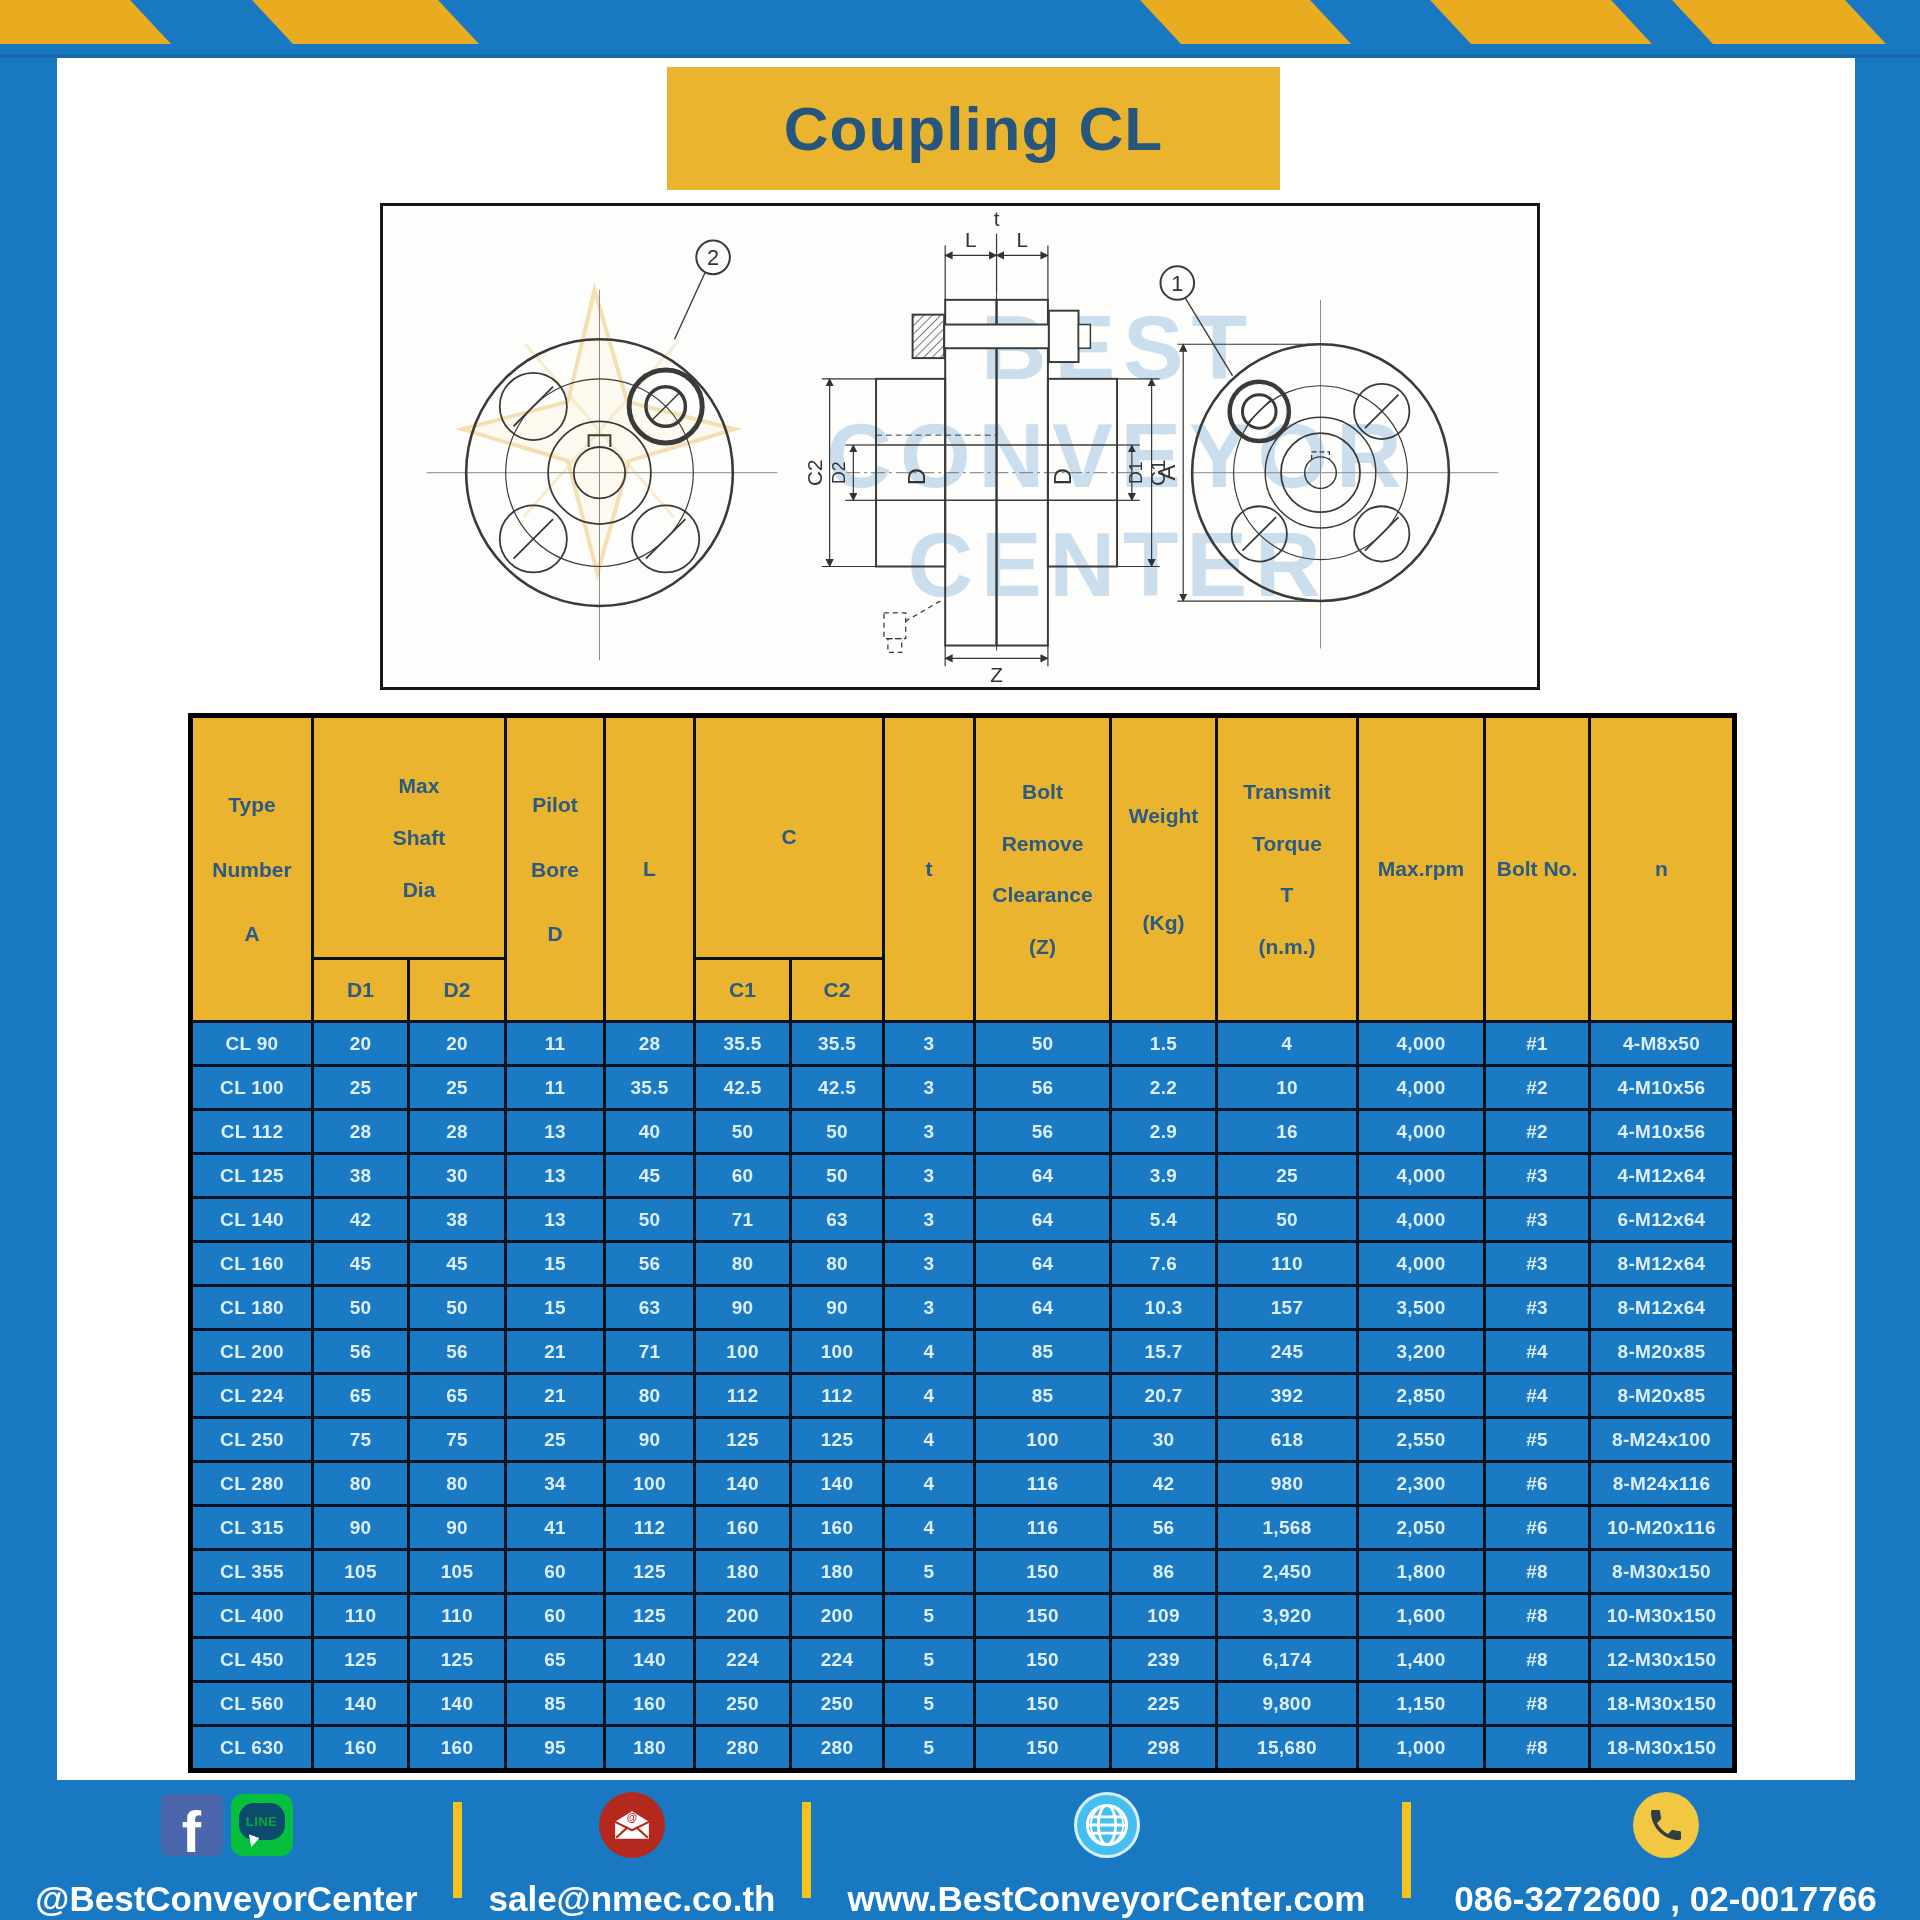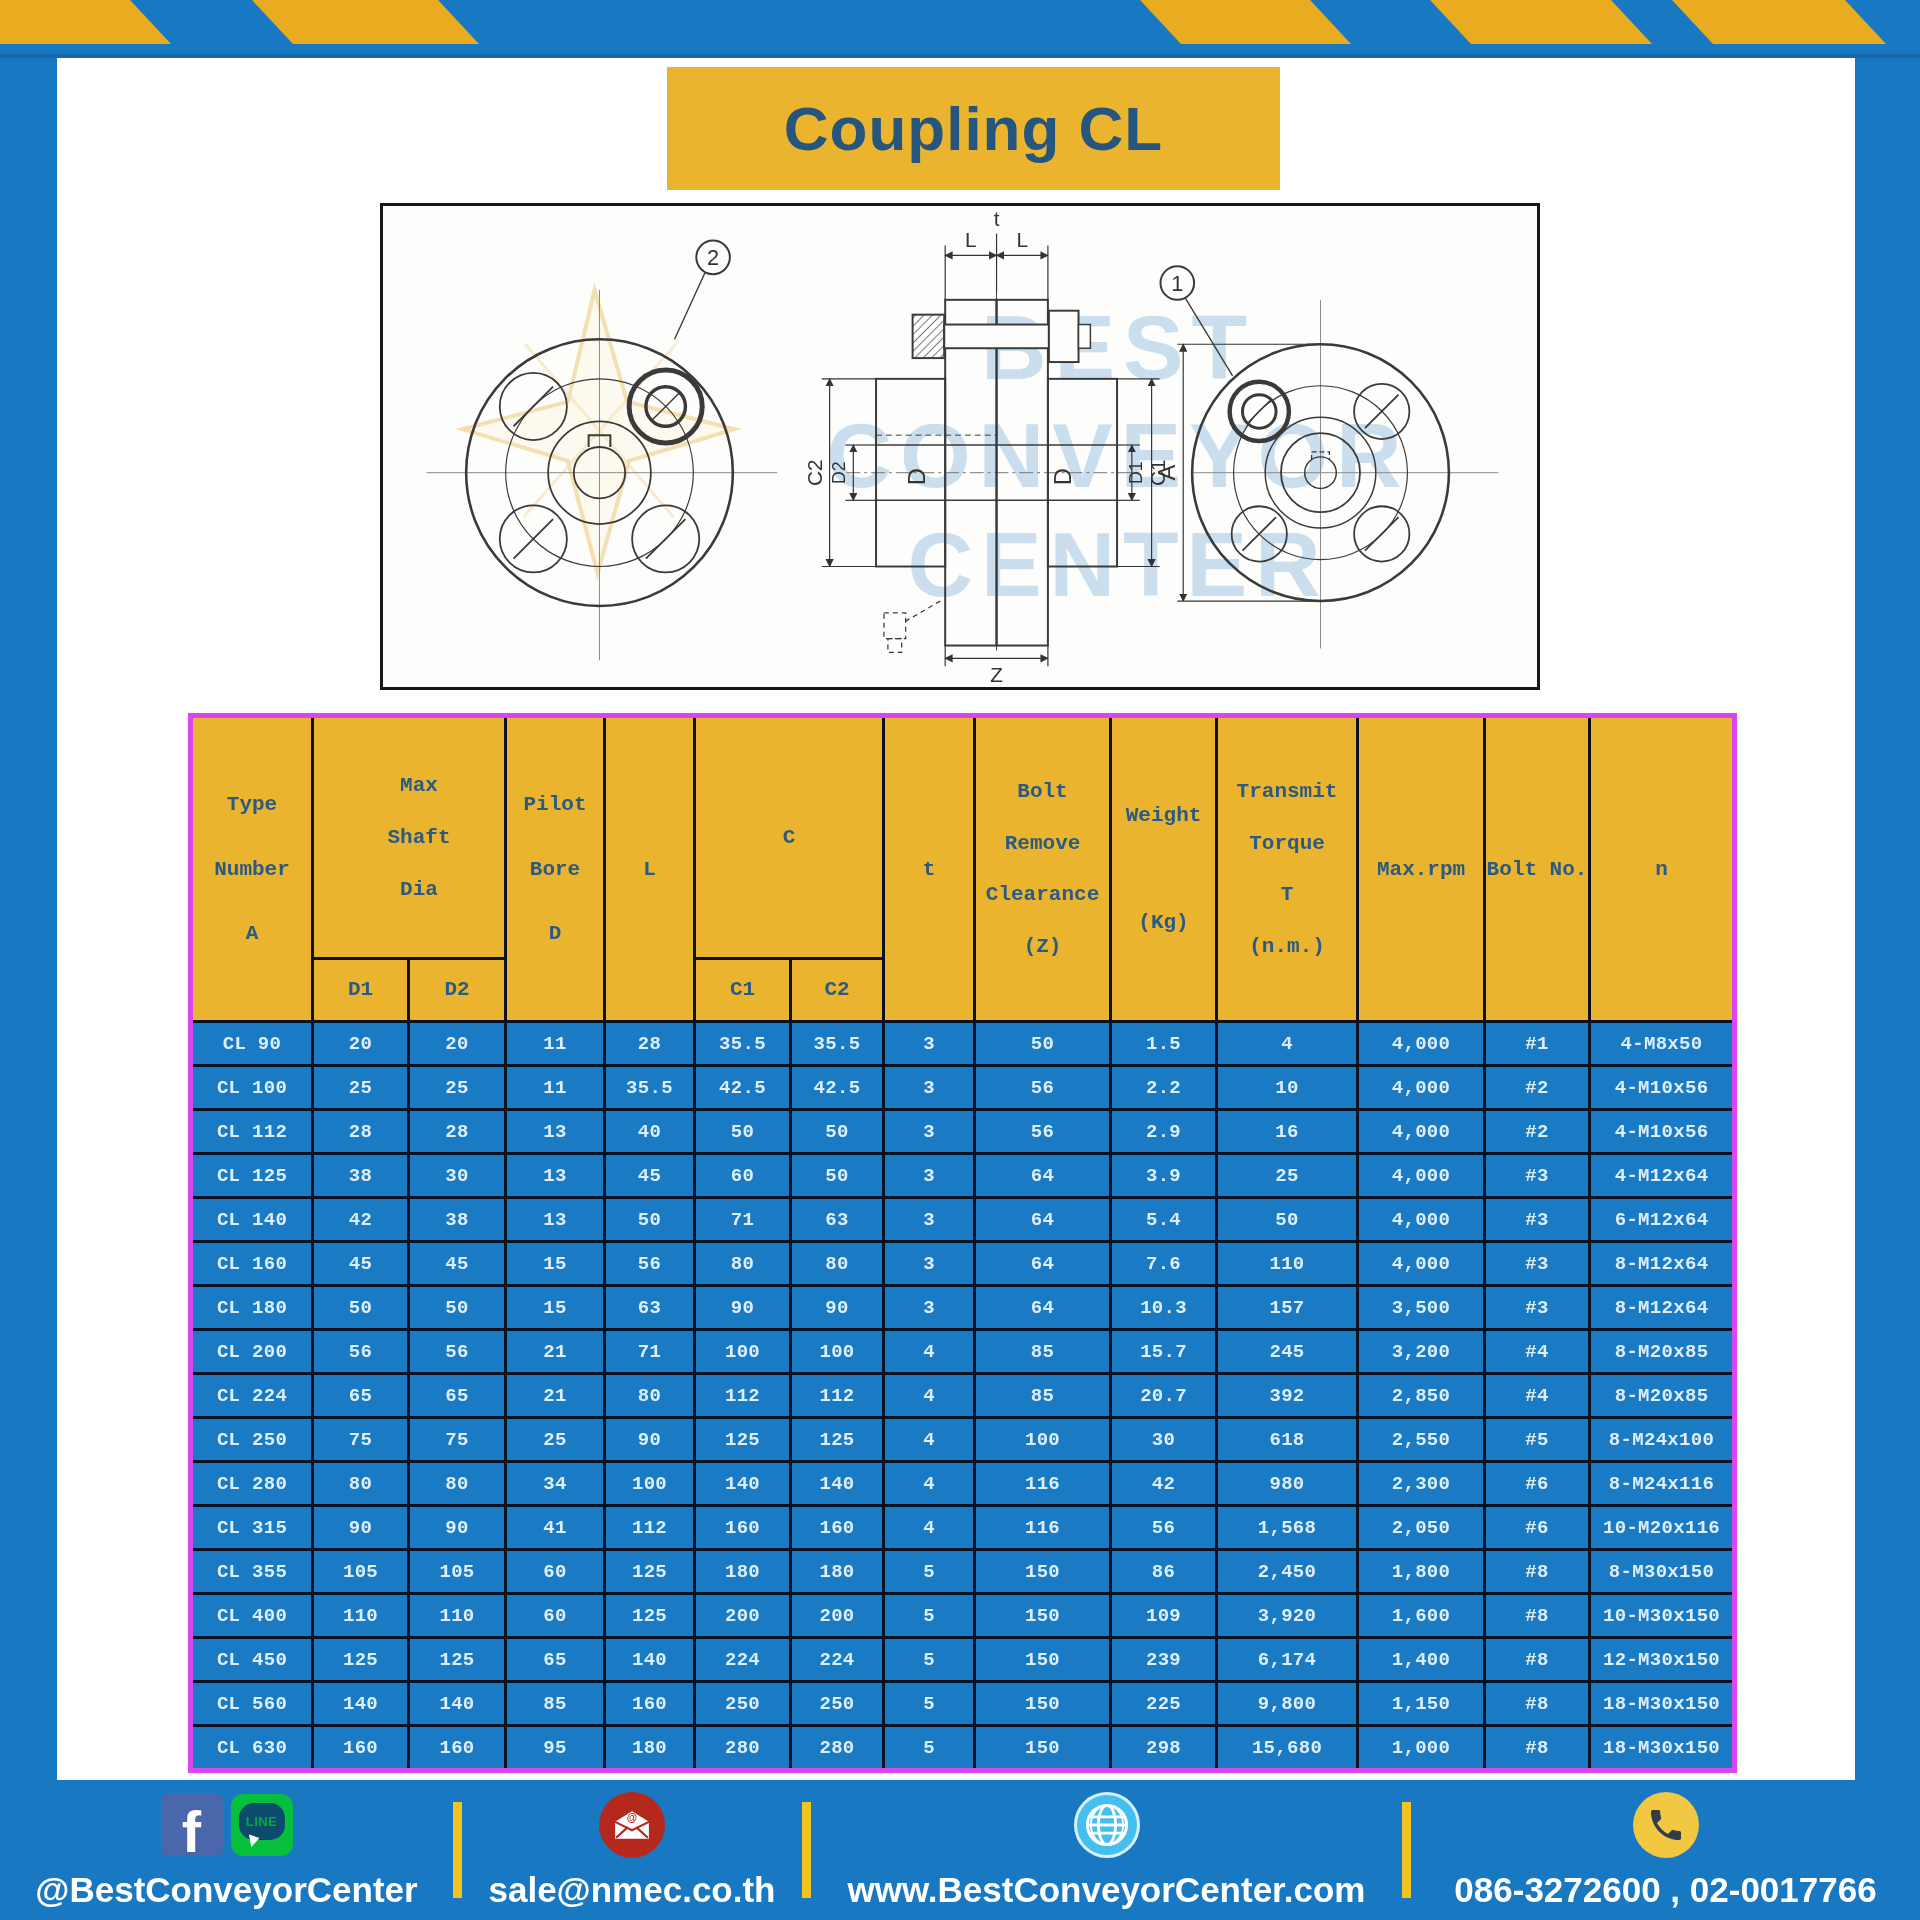--- a/index.html
+++ b/index.html
@@ -16,34 +16,34 @@
   
   .title-box{position:absolute;left:667px;top:67px;width:613px;height:123px;background:#eab42f;display:flex;align-items:center;justify-content:center;}
   .title-box h1{margin:0;font-size:62px;font-weight:bold;color:#26567d;letter-spacing:1px;}
 
   
   .drawing-panel{position:absolute;left:380px;top:203px;width:1160px;height:487px;background:#fdfdfb;border:3px solid #161616;box-sizing:border-box;}
   .drawing-panel svg{display:block;width:100%;height:100%;}
 
   
   .spec-table-wrap{position:absolute;left:188px;top:713px;width:1544px;}
-  table.spec{border-collapse:collapse;width:1544px;table-layout:fixed;border:5px solid #d946ef;font-family:Liberation Mono, monospace;}
+  table.spec{border-collapse:collapse;width:1544px;table-layout:fixed;border:5px solid #000000;}
   table.spec th,table.spec td{border:3px solid #0a1220;padding:0;}
   table.spec thead th{background:#eab42f;color:#2b5a82;font-weight:bold;font-size:21px;vertical-align:middle;}
   table.spec thead tr.h1{height:187px;}
   table.spec thead tr.h2{height:50px;}
   .hlines{display:flex;flex-direction:column;justify-content:space-evenly;height:100%;align-items:center;}
   .hlines span{display:block;line-height:1;}
   table.spec tbody td{background:#1b7ac4;color:#ddeefd;font-size:19px;font-weight:bold;text-align:center;height:41px;letter-spacing:.3px;}
 
   
   .footer{position:absolute;left:0;top:1780px;width:1920px;height:140px;background:#1878c2;display:flex;}
   .fsec{display:flex;flex-direction:column;align-items:center;justify-content:flex-start;box-sizing:border-box;padding-top:10px;}
   .fsec .icons{height:70px;display:flex;align-items:center;gap:8px;}
-  .fsec .ftext{color:#ffffff;font-weight:bold;font-size:35px;margin-top:10px;white-space:nowrap;}
+  .fsec .ftext{color:#ffffff;font-weight:bold;font-size:35px;margin-top:19px;white-space:nowrap;}
   .fdivider{width:9px;height:96px;background:#f2c41d;align-self:center;flex:0 0 9px;}
   .s1{width:453px;} .s2{width:340px;} .s3{width:591px;} .s4{width:509px;}
 
   .icon-fb{width:62px;height:62px;background:#4a67ab;border-radius:6px;color:#fff;font-weight:bold;font-size:58px;text-align:center;line-height:76px;overflow:hidden;}
   .icon-line{width:62px;height:62px;background:#06bf3c;border-radius:12px;position:relative;}
   .icon-line .bubble{position:absolute;left:8px;top:9px;width:46px;height:37px;background:#0c4a6e;border-radius:15px;text-align:center;font-size:13px;font-weight:bold;color:#06a838;line-height:37px;letter-spacing:.5px;}
   .icon-line .tail{position:absolute;left:16px;top:42px;width:0;height:0;border-left:6px solid transparent;border-right:5px solid transparent;border-top:11px solid #fff;transform:rotate(18deg);}
   .icon-circle{width:66px;height:66px;border-radius:50%;display:flex;align-items:center;justify-content:center;}
   .icon-mail{background:#b5281e;}
   .icon-globe{background:#45bff0;box-shadow:0 0 0 3px #d8effc inset;}

